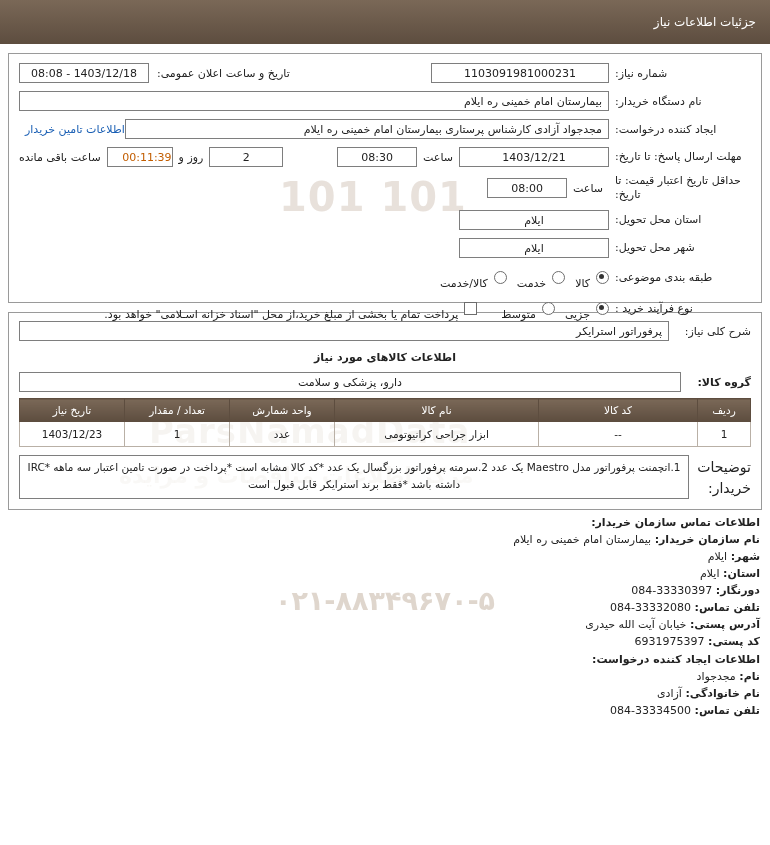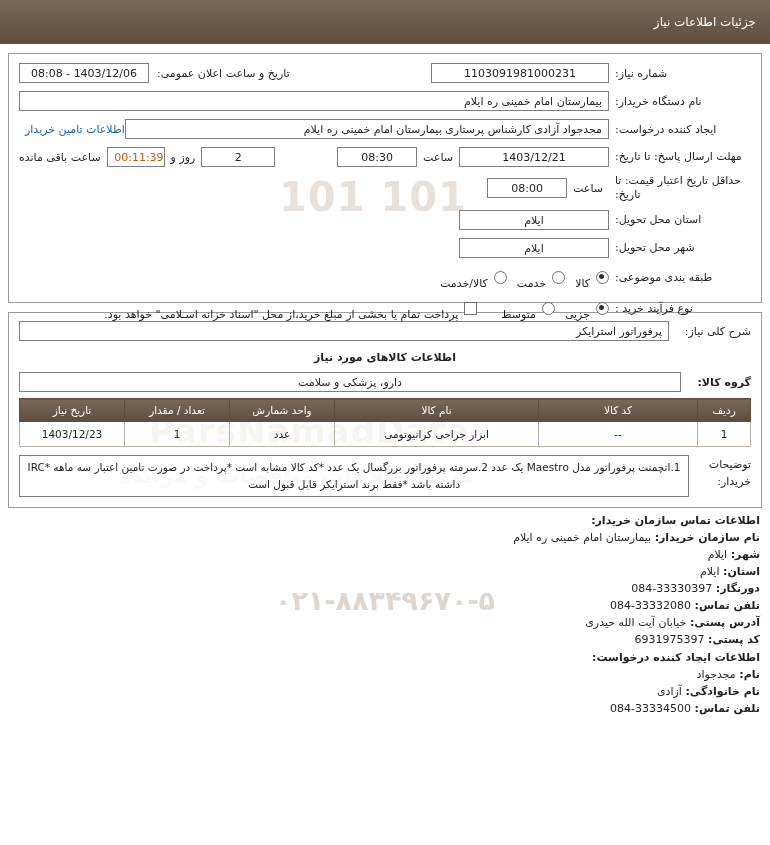--- a/index.html
+++ b/index.html
@@ -87,21 +87,21 @@
     white-space: nowrap;
     padding-right: 8px;
     cursor: pointer;
   }
   .countdown {
     border: 1px solid #7e7e7e;
     background: #fff;
     color: #c25d00;
     height: 20px;
     line-height: 19px;
-    width: 58px;
+    width: 66px;
     text-align: center;
     font-size: 11px;
     box-sizing: border-box;
     padding-left: 36px;
   }
   
   .radio {
     display: inline-block;
     width: 11px;
     height: 11px;
@@ -190,21 +190,21 @@
     color: #222;
   }
   
   .notes-wrap {
     display: flex;
     align-items: stretch;
     margin-top: 8px;
   }
   .notes-lbl {
     width: 62px;
-    font-size: 11px;
+    font-size: 14px;
     font-weight: normal;
     text-align: right;
     padding-top: 2px;
     line-height: 1.5;
   }
   .notes-box {
     flex: 1;
     border: 1px solid #7e7e7e;
     background: rgba(255,255,255,0.7);
     min-height: 34px;
@@ -252,21 +252,21 @@
     <div class="watermark">
       <div class="wm-text" style="top:120px; left:270px; font-size:40px; color:rgba(150,120,90,0.22);">101 101</div>
     </div>
     <div class="panel-inner content-z">
 
       <div class="row">
         <div class="lbl lbl-wide">شماره نیاز:</div>
         <div class="fld" style="width:178px;">1103091981000231</div>
         <div class="spacer"></div>
         <div class="lbl" style="padding-left:8px;">تاریخ و ساعت اعلان عمومی:</div>
-        <div class="fld" style="width:130px;">1403/12/06 - 08:08</div>
+        <div class="fld" style="width:130px;">1403/12/18 - 08:08</div>
       </div>
 
       <div class="row">
         <div class="lbl lbl-wide">نام دستگاه خریدار:</div>
         <div class="fld right" style="flex:1; text-align:right;">بیمارستان امام خمینی  ره  ایلام</div>
       </div>
 
       <div class="row">
         <div class="lbl lbl-wide">ایجاد کننده درخواست:</div>
         <div class="fld right" style="flex:1; text-align:right;">مجدجواد آزادی کارشناس پرستاری بیمارستان امام خمینی ره  ایلام</div>

